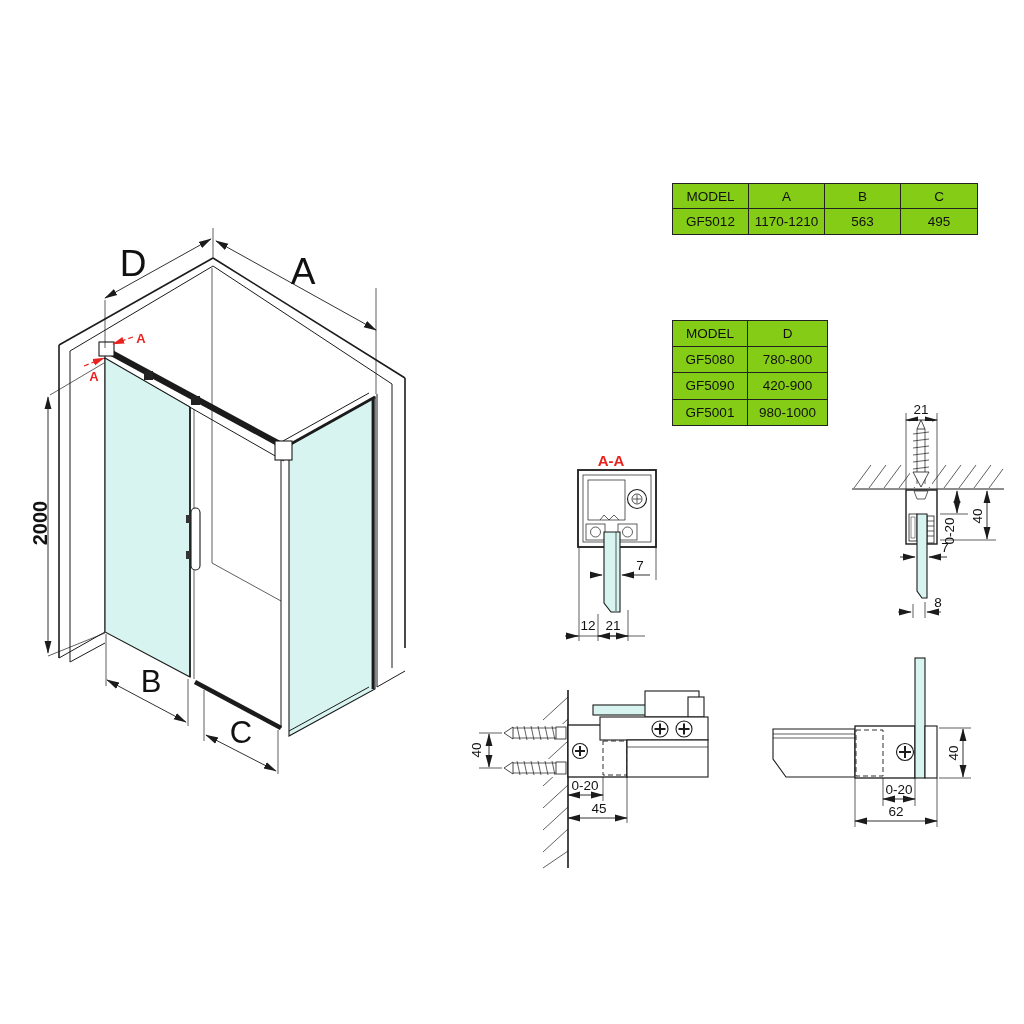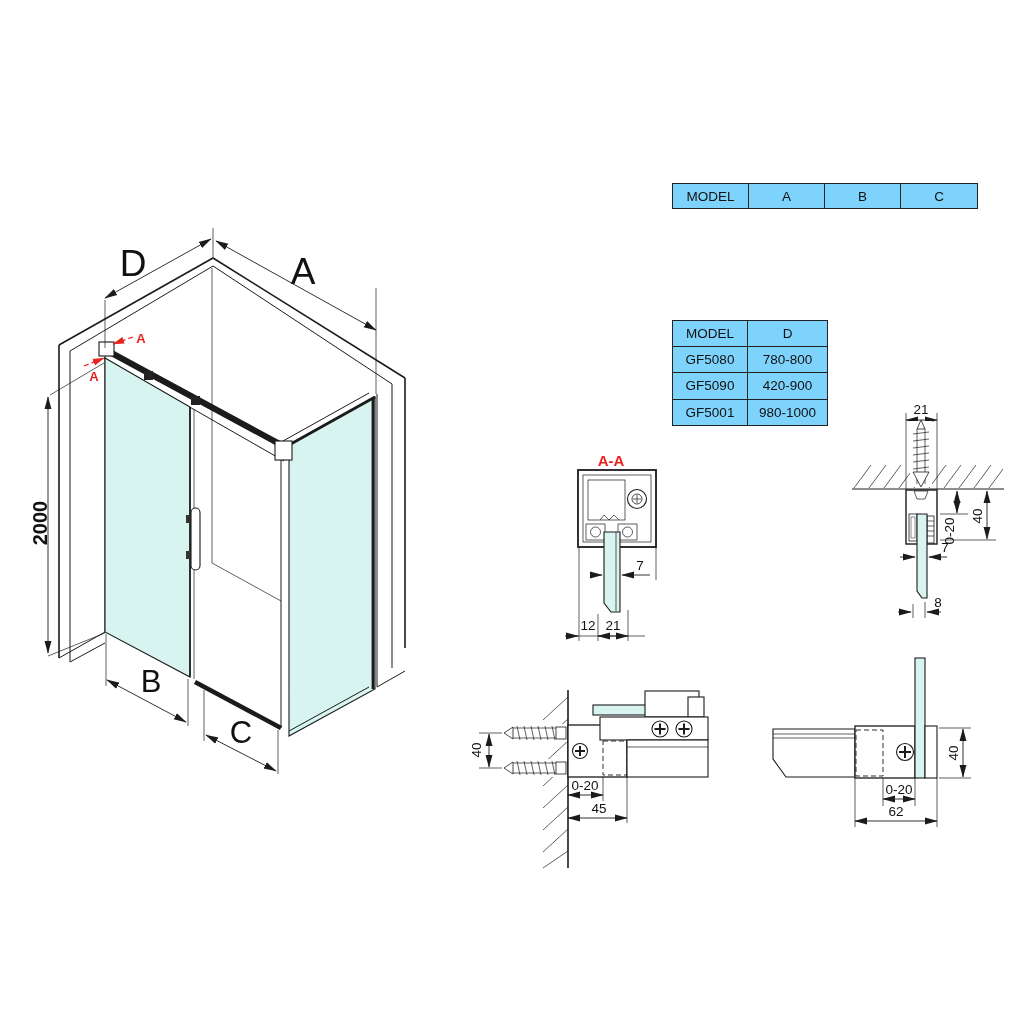--- a/index.html
+++ b/index.html
@@ -20,21 +20,21 @@
   .ext {stroke:var(--line);stroke-width:.7;fill:none;}
   .dtxt{font:13.5px "Liberation Sans",sans-serif;fill:#111;text-anchor:middle;}
   .btxt{font:37px "Liberation Sans",sans-serif;fill:#111;text-anchor:middle;}
   .mtxt{font:31px "Liberation Sans",sans-serif;fill:#111;text-anchor:middle;}
   .htxt{font:bold 20px "Liberation Sans",sans-serif;fill:#111;text-anchor:middle;}
   .aat {font:bold 15px "Liberation Sans",sans-serif;fill:var(--red);text-anchor:middle;}
   .artxt{font:bold 13px "Liberation Sans",sans-serif;fill:var(--red);text-anchor:middle;}
   .redln{stroke:var(--red);stroke-width:1.2;fill:none;stroke-dasharray:5 3;marker-end:url(#arr);}
   .scr {stroke:var(--line);stroke-width:2;fill:none;}
   
-  .tbl{position:absolute;border-collapse:collapse;background:#7dd3fc;}
+  .tbl{position:absolute;border-collapse:collapse;background:#84cc16;}
   .tbl td,.tbl th{border:1px solid #222;text-align:center;vertical-align:middle;
       font:13.5px "Liberation Sans",sans-serif;color:#111;padding:0;font-weight:normal;}
   .tbl{border:1.6px solid #222;}
   #size-table{left:672px;top:183px;}
   #size-table td,#size-table th{height:24.4px;}
   #size-table .c0{width:75px}#size-table .c1{width:75px}#size-table .c2{width:75px}#size-table .c3{width:76px}
   #depth-table{left:672px;top:320px;}
   #depth-table td,#depth-table th{height:25.2px;}
   #depth-table .c0{width:74px}#depth-table .c1{width:79px}
 </style>
@@ -289,20 +289,26 @@
 </svg>
 
 <table class="tbl" id="size-table">
   <tbody>
         <tr>
     <th class="c0">MODEL</th>
     <th class="c1">A</th>
     <th class="c2">B</th>
     <th class="c3">C</th>
   </tr>
+  <tr>
+    <td>GF5012</td>
+    <td>1170-1210</td>
+    <td>563</td>
+    <td>495</td>
+  </tr>
 </tbody>
     </table>
 
 <table class="tbl" id="depth-table">
   <tbody>
         <tr>
     <th class="c0">MODEL</th>
     <th class="c1">D</th>
   </tr>
   <tr>

